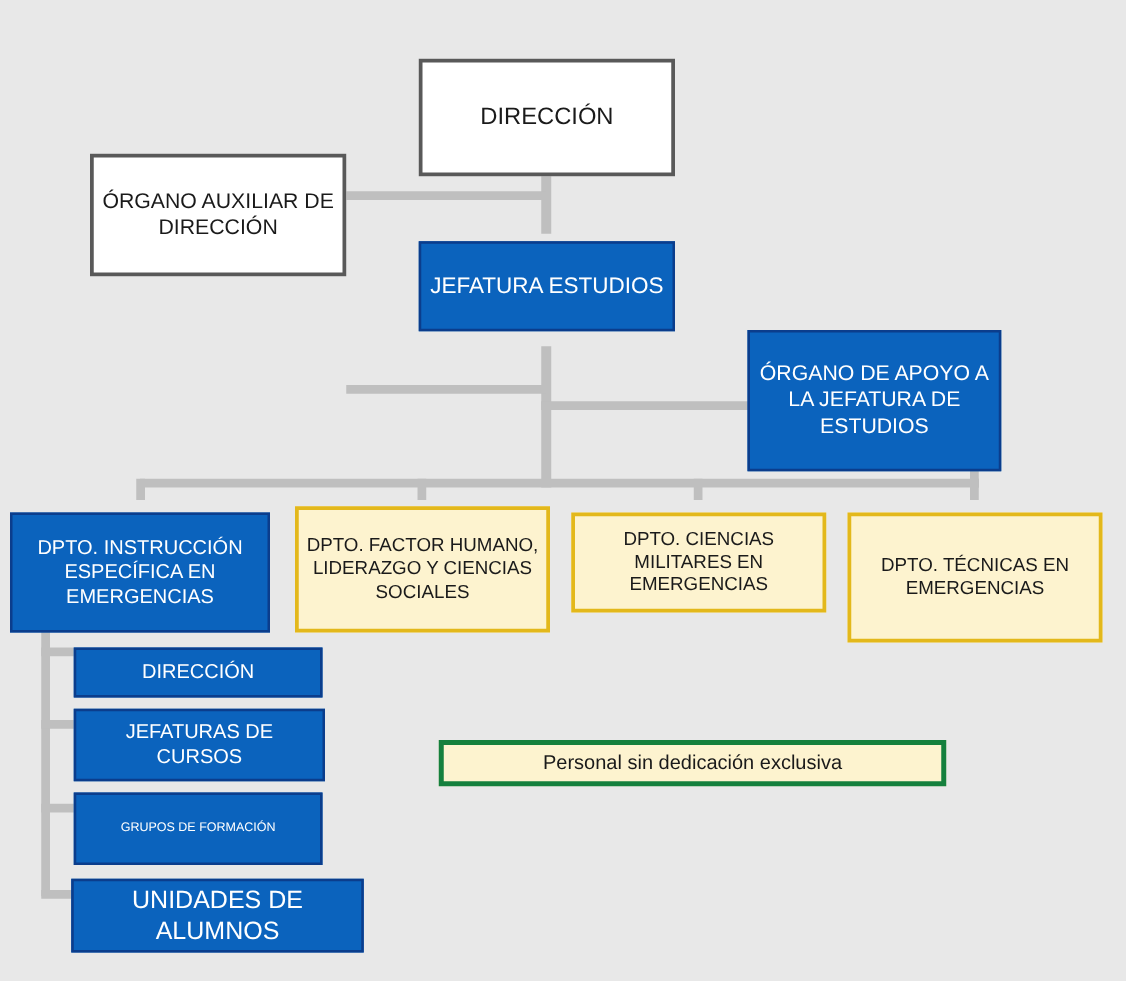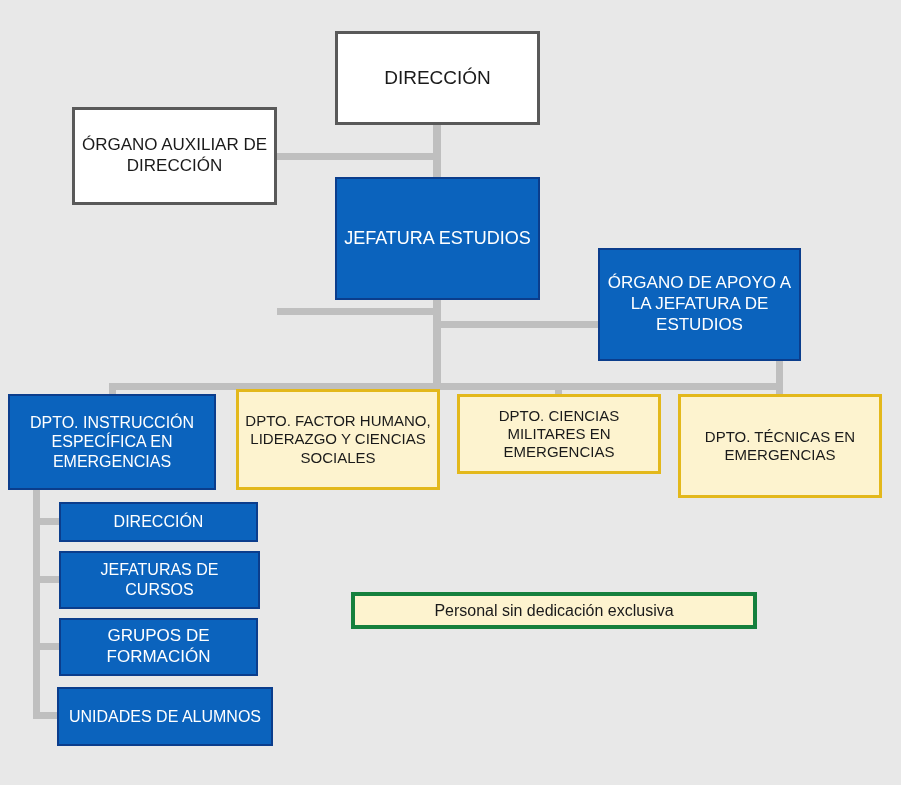--- a/index.html
+++ b/index.html
@@ -20,20 +20,21 @@
   }
   .node {
     position: absolute;
     box-sizing: border-box;
     display: flex;
     align-items: center;
     justify-content: center;
     text-align: center;
     line-height: 1.22;
     z-index: 2;
+    margin-top: 16px;
   }
   .node span {
     display: block;
     padding: 0 4px;
   }
   .node.white {
     background: #ffffff;
     border: 3px solid #595959;
     color: #1a1a1a;
   }
@@ -88,21 +89,21 @@
   <div class="conn" style="left:33px; top:712px; width:26px; height:7px;"></div>
 
   <div class="node white" style="left:335px; top:31px; width:205px; height:94px; font-size:19px;">
     <span>DIRECCIÓN</span>
   </div>
 
   <div class="node white" style="left:72px; top:107px; width:205px; height:98px; font-size:17px;">
     <span>ÓRGANO AUXILIAR DE DIRECCIÓN</span>
   </div>
 
-  <div class="node blue" style="left:335px; top:177px; width:205px; height:123px; font-size:18px;">
+  <div class="node blue" style="left:335px; top:177px; width:205px; height:72px; font-size:18px;">
     <span>JEFATURA ESTUDIOS</span>
   </div>
 
 
   <div class="node blue" style="left:598px; top:248px; width:203px; height:113px; font-size:17px;">
     <span>ÓRGANO DE APOYO A LA JEFATURA DE ESTUDIOS</span>
   </div>
 
   <div class="node blue" style="left:8px; top:394px; width:208px; height:96px; font-size:16px;">
     <span>DPTO. INSTRUCCIÓN ESPECÍFICA EN EMERGENCIAS</span>
@@ -121,25 +122,25 @@
   </div>
 
   <div class="node blue" style="left:59px; top:502px; width:199px; height:40px; font-size:16px;">
     <span>DIRECCIÓN</span>
   </div>
 
   <div class="node blue" style="left:59px; top:551px; width:201px; height:58px; font-size:16px;">
     <span>JEFATURAS DE CURSOS</span>
   </div>
 
-  <div class="node blue" style="left:59px; top:618px; width:199px; height:58px; font-size:17px;">
+  <div class="node blue" style="left:59px; top:618px; width:199px; height:58px; font-size:10px;">
     <span>GRUPOS DE FORMACIÓN</span>
   </div>
 
-  <div class="node blue" style="left:57px; top:687px; width:216px; height:59px; font-size:16px;">
+  <div class="node blue" style="left:57px; top:687px; width:234px; height:59px; font-size:20px;">
     <span>UNIDADES DE ALUMNOS</span>
   </div>
 
   <div class="legend" style="left:351px; top:592px; width:406px; height:37px; font-size:16px;">
     <span>Personal sin dedicación exclusiva</span>
   </div>
 
 </div>
 
 </body></html>

